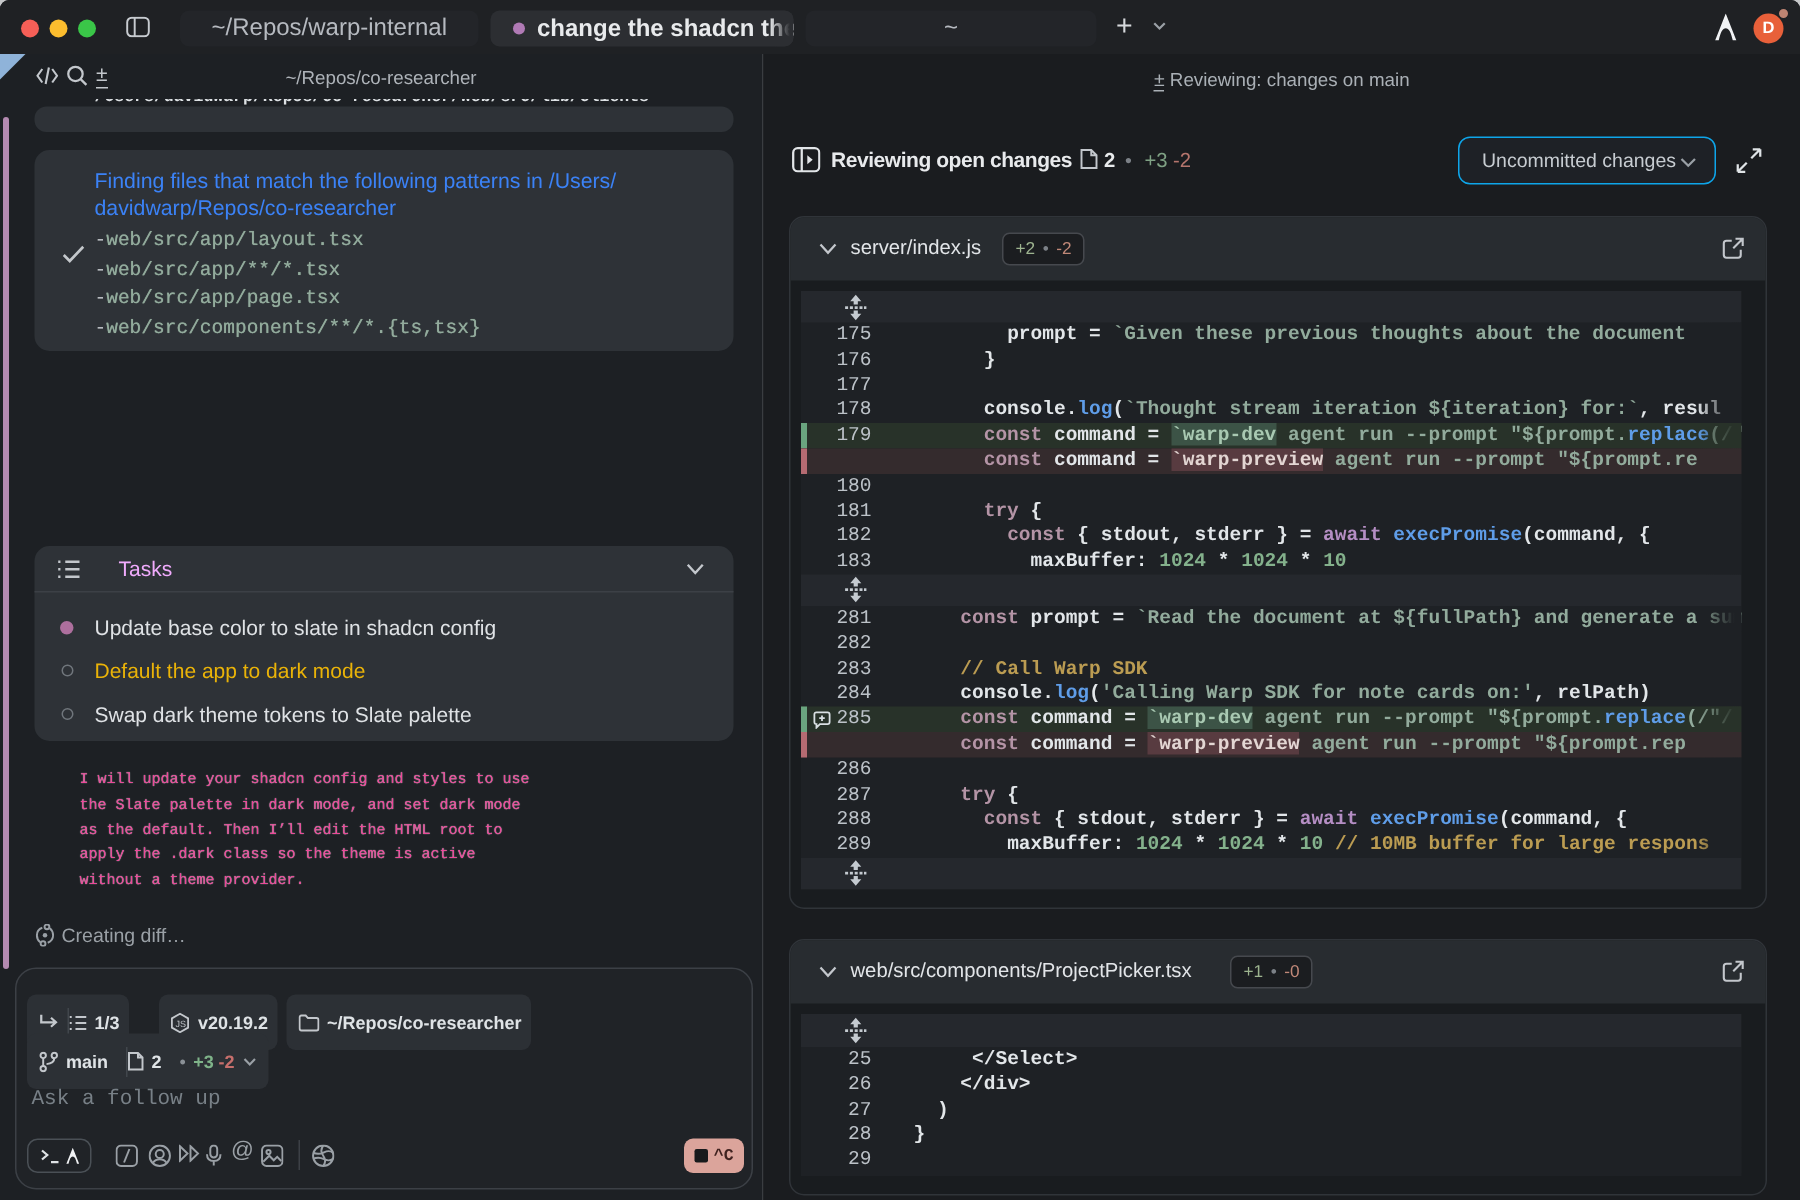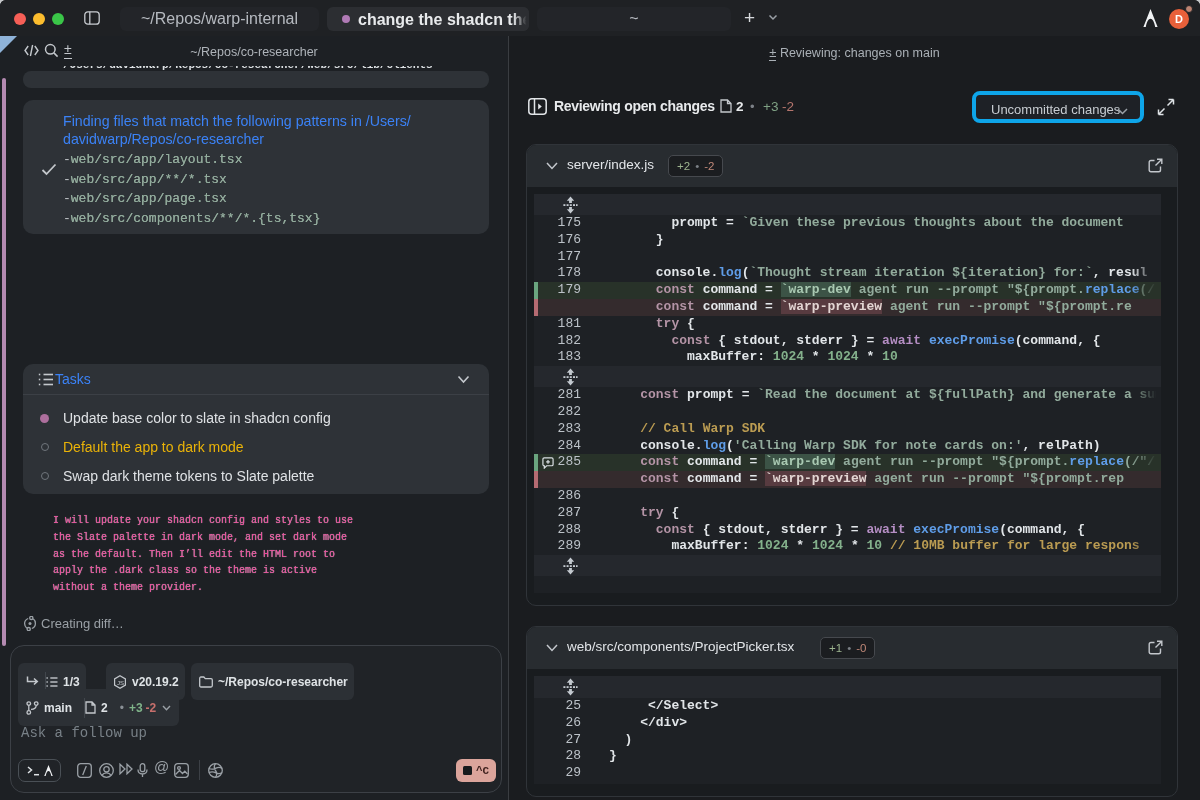--- a/index.html
+++ b/index.html
@@ -116,21 +116,21 @@
     <div class="card" style="top:328px;height:130px;">
       <div style="position:absolute;left:0;top:0;width:100%;height:31px;border-bottom:1px solid #3c4046;">
         <svg style="position:absolute;left:15px;top:9px;" width="16" height="13" viewBox="0 0 16 13" fill="none" stroke="#c3c7cc" stroke-width="1.6">
             <line x1="0.8" y1="1.5" x2="2.3" y2="1.5"></line>
             <line x1="5.5" y1="1.5" x2="15" y2="1.5"></line>
             <line x1="0.8" y1="6.5" x2="2.3" y2="6.5"></line>
             <line x1="5.5" y1="6.5" x2="15" y2="6.5"></line>
             <line x1="0.8" y1="11.5" x2="2.3" y2="11.5"></line>
             <line x1="5.5" y1="11.5" x2="15" y2="11.5"></line>
           </svg>
-        <span style="position:absolute;left:32px;top:7px;font-size:14px;color:#3b82f6;">Tasks</span>
+        <span style="position:absolute;left:56px;top:7px;font-size:14px;color:#f0abfc;">Tasks</span>
         <svg style="position:absolute;left:434px;top:11px;" width="13" height="9" viewBox="0 0 13 9" fill="none" stroke="#c3c7cc" stroke-width="1.6">
             <path d="M1.5 1.5 L6.5 7 L11.5 1.5"></path>
           </svg>
       </div>
       <span style="position:absolute;left:17px;top:49.5px;width:9px;height:9px;border-radius:50%;background:#ad6f9d;"></span>
       <span style="position:absolute;left:17.5px;top:78.5px;width:8px;height:8px;border-radius:50%;border:1.5px solid #70767c;"></span>
       <span style="position:absolute;left:17.5px;top:107.5px;width:8px;height:8px;border-radius:50%;border:1.5px solid #70767c;"></span>
       <div style="position:absolute;left:40px;top:46px;font-size:14px;color:#dfe2e5;">Update base color to slate in shadcn config</div>
       <div style="position:absolute;left:40px;top:74.5px;font-size:14px;color:#eab308;">Default the app to dark mode</div>
       <div style="position:absolute;left:40px;top:103.5px;font-size:14px;color:#dfe2e5;">Swap dark theme tokens to Slate palette</div>
@@ -257,21 +257,21 @@
         <path d="M10.2 5.5 L13.8 8.5 L10.2 11.5 Z" fill="#e2e5e8" stroke="none"></path>
       </svg>
     <div style="position:absolute;left:45px;top:62px;font-size:14px;font-weight:bold;letter-spacing:-0.3px;color:#e8eaec;">Reviewing open changes</div>
     <svg style="position:absolute;left:211px;top:63px;" width="12" height="14" viewBox="0 0 12 14" fill="none" stroke="#c3c7cc" stroke-width="1.3">
         <path d="M1 1 L7.5 1 L11 4.5 L11 13 L1 13 Z M7.5 1 L7.5 4.5 L11 4.5"></path>
       </svg>
     <div style="position:absolute;left:227px;top:63px;font-size:13.5px;font-weight:bold;color:#e8eaec;">2</div>
     <div style="position:absolute;left:241px;top:63px;font-size:13px;color:#7c8187;">•</div>
     <div style="position:absolute;left:254px;top:63px;font-size:13.5px;color:#7fa184;">+3</div>
     <div style="position:absolute;left:273px;top:63px;font-size:13.5px;color:#b5756d;">-2</div>
-    <div style="position:absolute;left:463px;top:55px;width:172px;height:32px;border:4px solid #0ea5e9;border-radius:8px;background:#1e2126;">
+    <div style="position:absolute;left:463px;top:55px;width:172px;height:32px;border:1px solid #0ea5e9;border-radius:8px;background:#1e2126;">
       <span style="position:absolute;left:15px;top:7px;font-size:13px;color:#c7ccd1;">Uncommitted changes</span>
       <svg style="position:absolute;right:12px;top:13px;" width="11" height="7" viewBox="0 0 11 7" fill="none" stroke="#9aa0a6" stroke-width="1.5">
           <path d="M1 1 L5.5 5.5 L10 1"></path>
         </svg>
     </div>
     <svg style="position:absolute;left:648px;top:62px;" width="18" height="18" viewBox="0 0 18 18" fill="none" stroke="#dfe3e6" stroke-width="1.5">
         <path d="M10.5 7.5 L16.5 1.5 M16.5 1.5 L11.5 1.5 M16.5 1.5 L16.5 6.5 M7.5 10.5 L1.5 16.5 M1.5 16.5 L6.5 16.5 M1.5 16.5 L1.5 11.5"></path>
       </svg>
 
     <div class="fcard" style="top:108px;height:462px;">
@@ -319,20 +319,24 @@
           </div>
         <div class="cl add">
             <span class="no">179</span>
             <pre>      <span class="k">const</span><span class="w"> command = </span><span class="wd">`warp-dev</span><span class="s"> agent run --prompt "${prompt.</span><span class="b">replace</span><span class="s">(/"/g,</span></pre>
           </div>
         <div class="cl del">
             <span class="no"></span>
             <pre>      <span class="k">const</span><span class="w"> command = </span><span class="wp">`warp-preview</span><span class="s"> agent run --prompt "${prompt.re</span></pre>
           </div>
         <div class="cl">
+            <span class="no">180</span>
+            <pre></pre>
+          </div>
+        <div class="cl">
             <span class="no">181</span>
             <pre>      <span class="k">try</span><span class="w"> {</span></pre>
           </div>
         <div class="cl">
             <span class="no">182</span>
             <pre>        <span class="k">const</span><span class="w"> { stdout, stderr } = </span><span class="a">await</span> <span class="b">execPromise</span><span class="w">(command, {</span></pre>
           </div>
         <div class="cl">
             <span class="no">183</span>
             <pre>          <span class="w">maxBuffer: </span><span class="n">1024</span><span class="w"> * </span><span class="n">1024</span><span class="w"> * </span><span class="n">10</span></pre>

